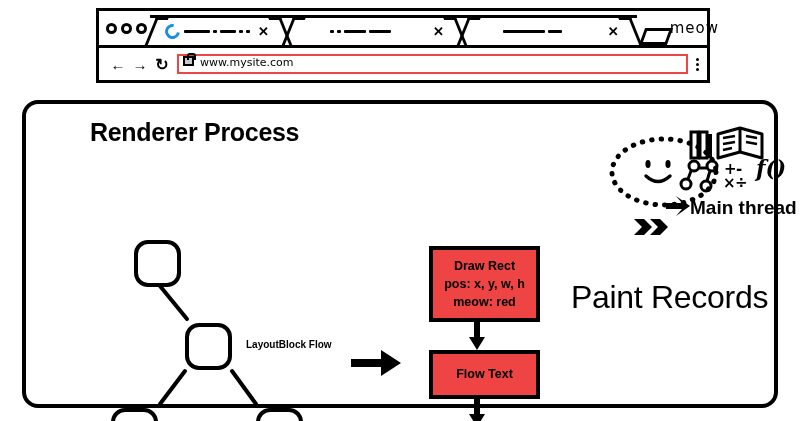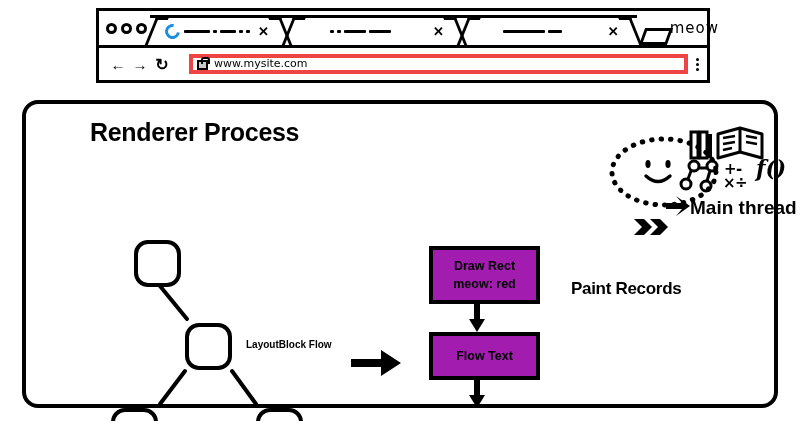--- a/index.html
+++ b/index.html
@@ -51,22 +51,22 @@
     margin-left:auto;margin-right:10px;font-size:15px;letter-spacing:1px;
     font-family:"DejaVu Sans",sans-serif;
   }
   .urlbar{
     position:absolute;left:0;top:37px;right:0;bottom:0;
     display:flex;align-items:center;padding:0 8px;box-sizing:border-box;
   }
   .navbtn{font-size:15px;font-weight:bold;width:22px;text-align:center;}
   .reload{font-size:16px;font-weight:bold;width:22px;text-align:center;}
   .urlfield{
-    flex:1;height:20px;border:4px solid #ef4444;box-sizing:border-box;
-    display:flex;align-items:flex-end;padding:0 4px;margin-left:16px;
+    flex:1;height:20px;border:2px solid #ef4444;box-sizing:border-box;
+    display:flex;align-items:flex-start;padding:0 4px;margin-left:4px;
   }
   .lock{
     width:11px;height:10px;border:2px solid #000;background:#c9c9c9;
     box-sizing:border-box;position:relative;margin-right:6px;
   }
   .lock:before{
     content:"";position:absolute;left:2px;top:-5px;width:5px;height:5px;
     border:2px solid #000;border-bottom:none;border-radius:3px 3px 0 0;
   }
   .url{font-size:11px;font-family:"DejaVu Sans",sans-serif;}
@@ -91,29 +91,29 @@
     border-radius:14px;background:#fff;box-sizing:border-box;z-index:2;
   }
   .tree svg{position:absolute;left:0;top:0;overflow:visible;z-index:1;}
   .tlabel{position:absolute;font-size:10px;font-weight:bold;white-space:nowrap;}
 
   .arrow-big{position:absolute;left:325px;top:246px;width:50px;height:26px;}
 
   
   .precs{position:absolute;left:388px;top:142px;width:126px;}
   .prec{
-    border:4px solid #000;background:#a21caf;box-sizing:border-box;
+    border:4px solid #000;background:#ef4444;box-sizing:border-box;
     text-align:center;padding:7px 2px;margin-left:15px;
   }
   .prec div{font-size:12.5px;font-weight:bold;line-height:1.45;}
   .connector{height:28px;display:flex;justify-content:center;}
   .connector svg{overflow:visible;}
 
   .paint-label{
-    position:absolute;left:545px;top:175px;font-size:17px;font-weight:bold;
+    position:absolute;left:545px;top:175px;font-size:32px;font-weight:normal;
     letter-spacing:-.3px;
   }
 
   
   .thread{position:absolute;left:580px;top:20px;width:200px;height:115px;}
   .thread svg{position:absolute;left:0;top:0;overflow:visible;}
   .thread-label{
     position:absolute;left:84px;top:73px;font-size:19px;font-weight:bold;
     white-space:nowrap;
   }
@@ -221,20 +221,21 @@
 
     </div>
 
     <svg class="arrow-big" viewBox="0 0 50 26">
       <path d="M0 9 H30 V0 L50 13 L30 26 V17 H0 Z" fill="#000"></path>
     </svg>
 
     <div class="precs">
       <div class="prec">
         <div>Draw Rect</div>
+        <div>pos: x, y, w, h</div>
         <div>meow: red</div>
       </div>
       <div class="connector">
         <svg width="20" height="28" viewBox="0 0 20 28">
           <line x1="10" y1="0" x2="10" y2="17" stroke="#000" stroke-width="6"></line>
           <path d="M2 15 L18 15 L10 28 Z" fill="#000"></path>
         </svg>
       </div>
       <div class="prec" style="padding:11px 2px">
         <div>Flow Text</div>

